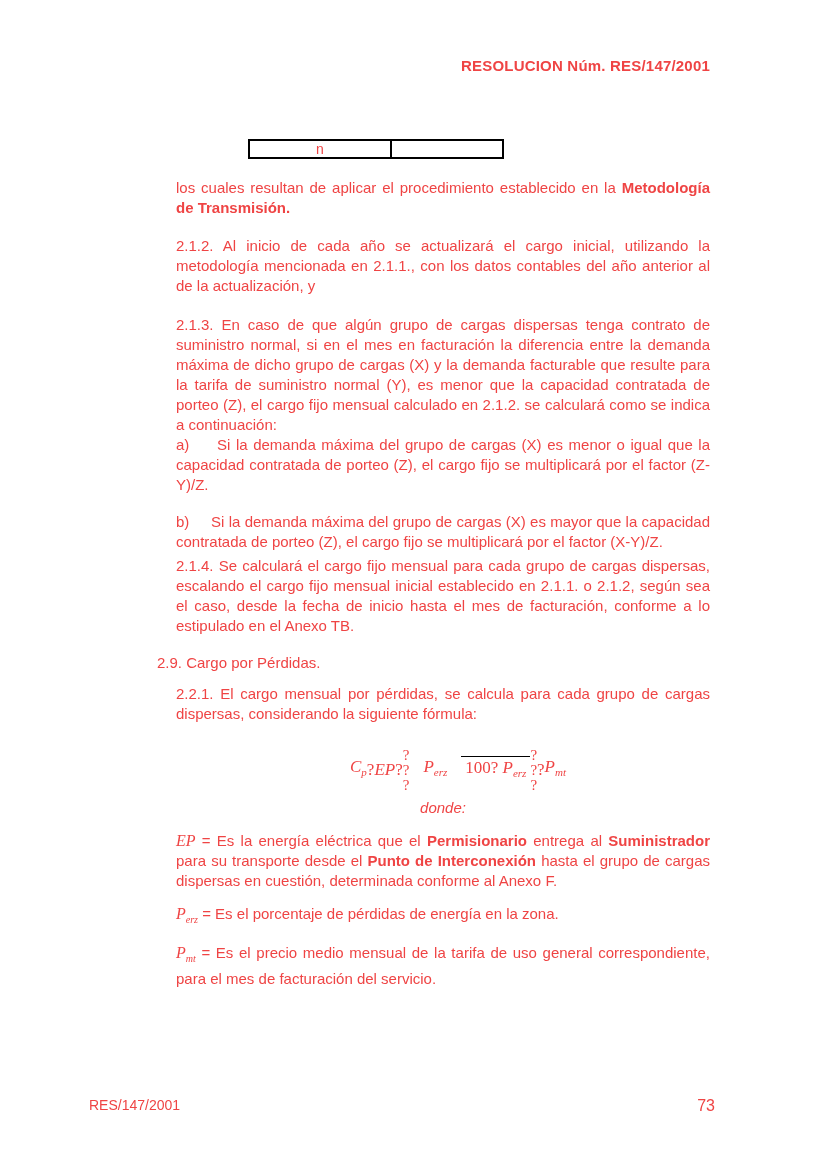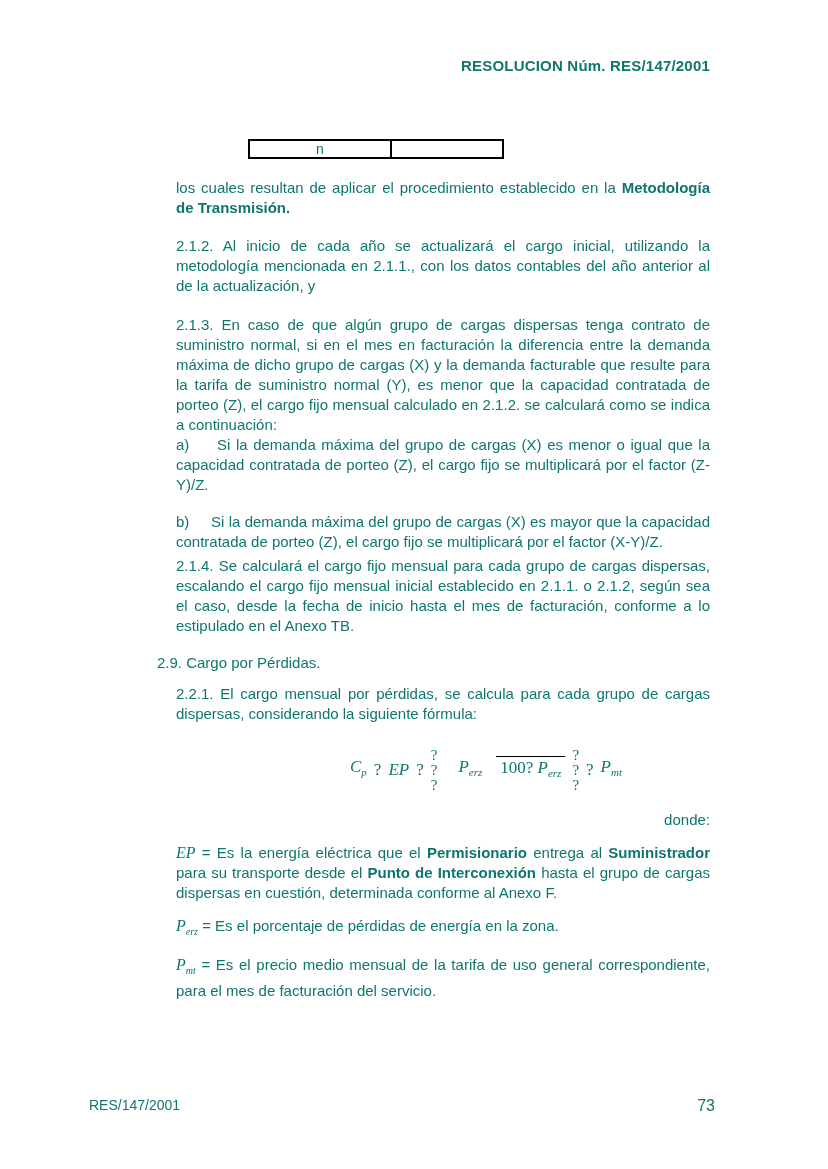--- a/index.html
+++ b/index.html
@@ -3,21 +3,21 @@
 <meta charset="utf-8">
 <style>
   * { margin: 0; padding: 0; box-sizing: border-box; }
   html, body { background: #888; }
   .page {
     position: relative;
     width: 828px;
     height: 1169px;
     margin: 0 auto;
     background: #ffffff;
-    color: #0f766e;
+    color: #ef4444;
     font-family: "Liberation Sans", sans-serif;
     overflow: hidden;
   }
   .header-line {
     position: absolute;
     top: 57px;
     left: 200px;
     right: 118px;
     text-align: right;
     font-size: 15px;
@@ -54,42 +54,41 @@
     text-align: justify;
   }
   .content p { margin-left: 19px; }
   .p-212  { margin-top: 18px; }
   .p-213  { margin-top: 19px; }
   .p-a    { margin-top: 0; }
   .p-b    { margin-top: 17px; }
   .p-214  { margin-top: 4px; }
   .h-22   { margin-top: 17px; margin-left: 0 !important; text-align: left; }
   .p-221  { margin-top: 11px; }
-  .p-donde{ margin-top: 12px; text-align: right; }
+  .p-donde{ text-align: center; font-style: italic; }
   .def    { margin-top: 13px; }
   .def-single { text-align: left; }
   b { font-weight: bold; }
   .mathvar {
     font-family: "Liberation Serif", serif;
     font-style: italic;
     font-size: 16px;
   }
   .mathvar sub, .msub {
     font-family: "Liberation Serif", serif;
     font-style: italic;
     font-size: 10px;
     vertical-align: sub;
   }
   
   .formula {
     margin: 18px 0 0 193px;
     height: 56px;
     display: flex;
     align-items: center;
-    gap: 7px;
     font-family: "Liberation Serif", serif;
     font-style: italic;
     font-size: 17px;
     text-align: left;
   }
   .formula .fsub { font-size: 11px; vertical-align: sub; }
   .formula .fop { font-style: normal; font-family: "Liberation Serif", serif; }
   .fbracket {
     display: flex;
     flex-direction: column;

